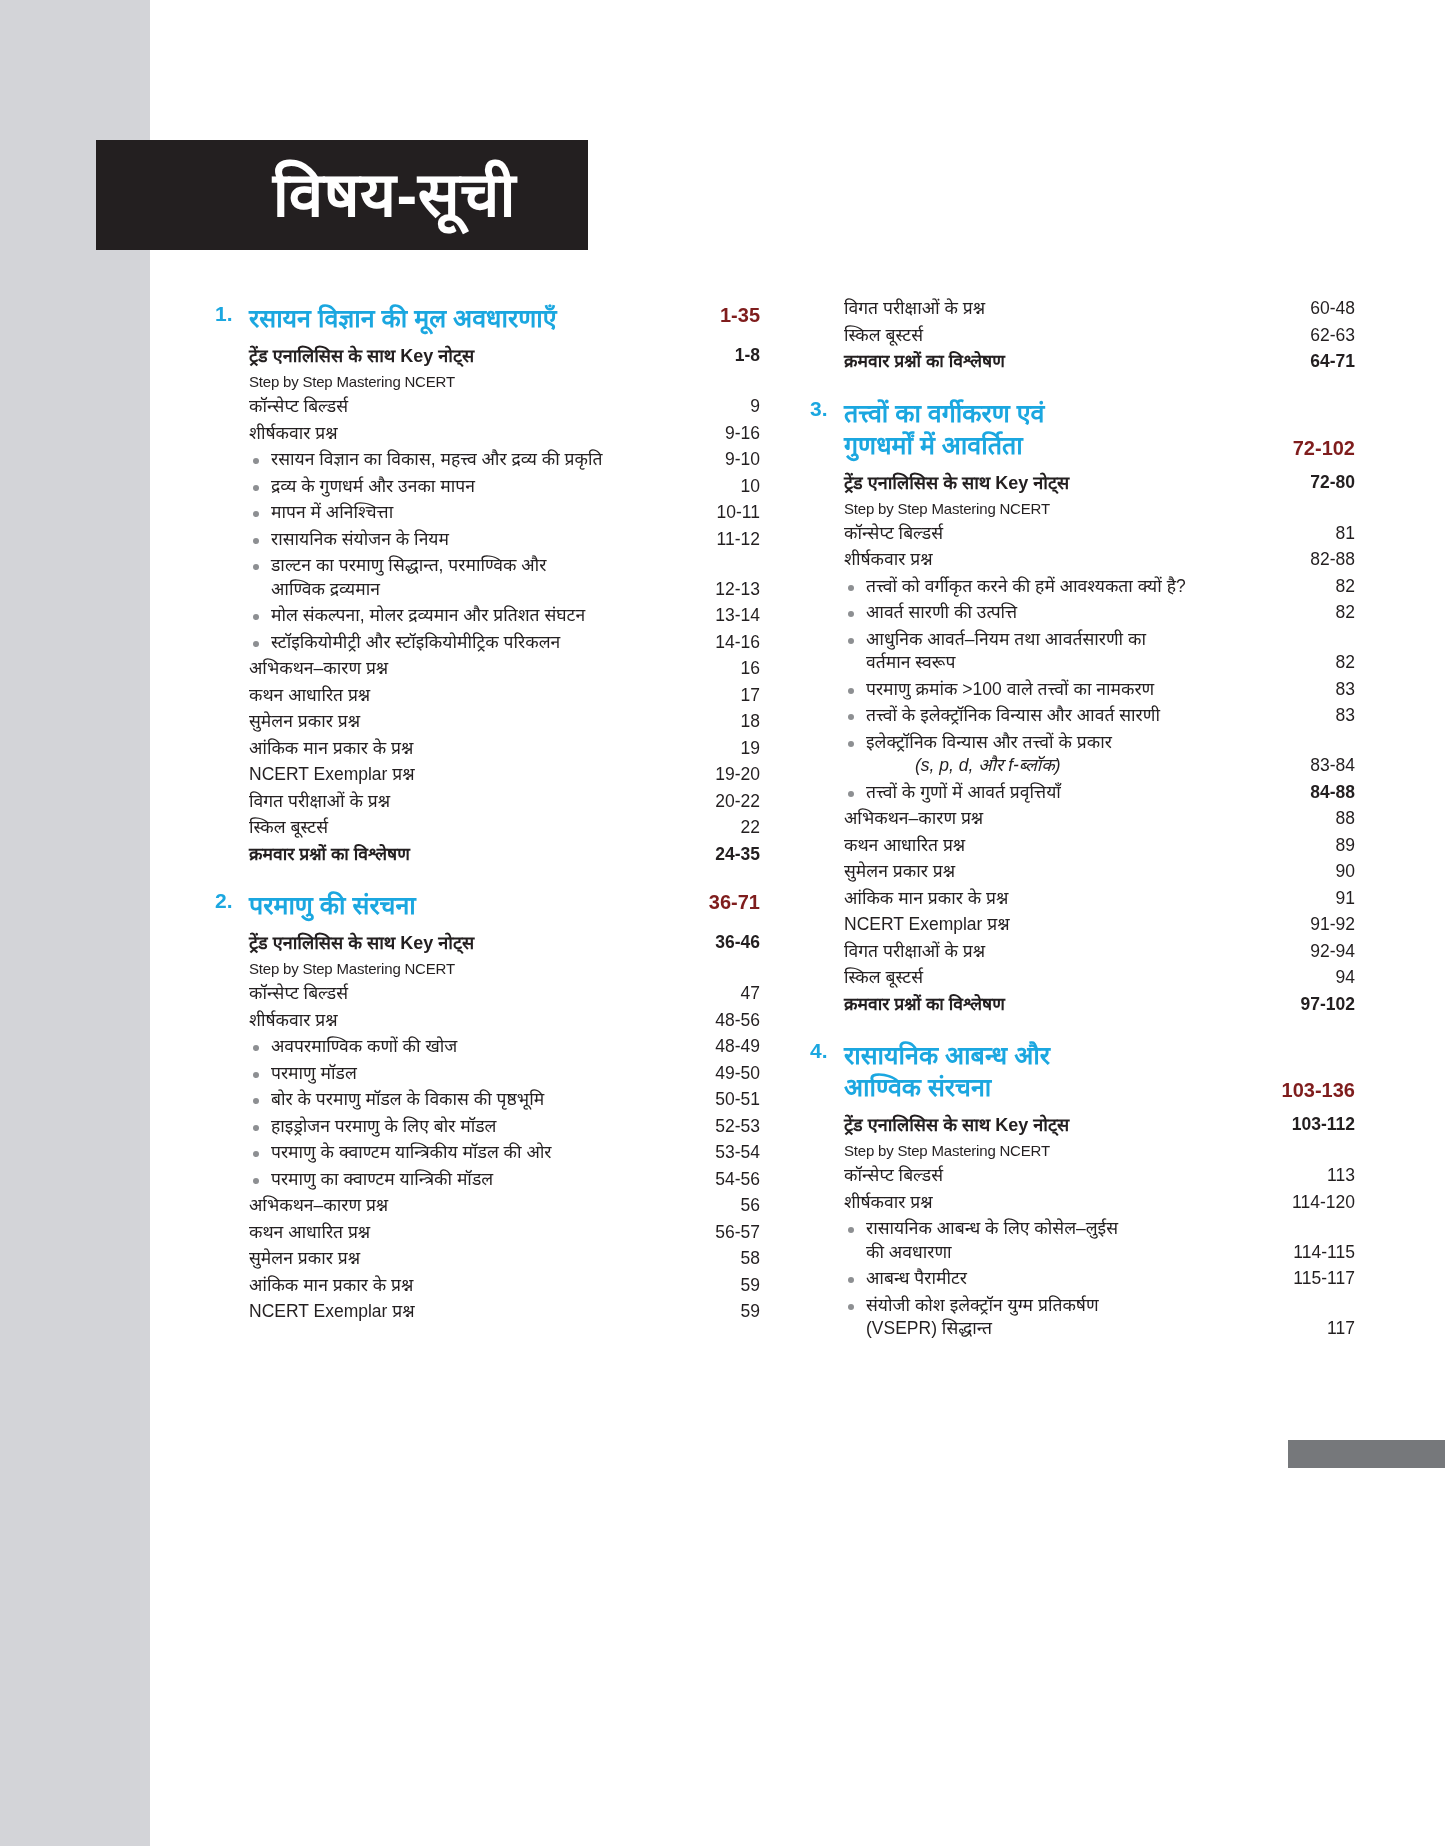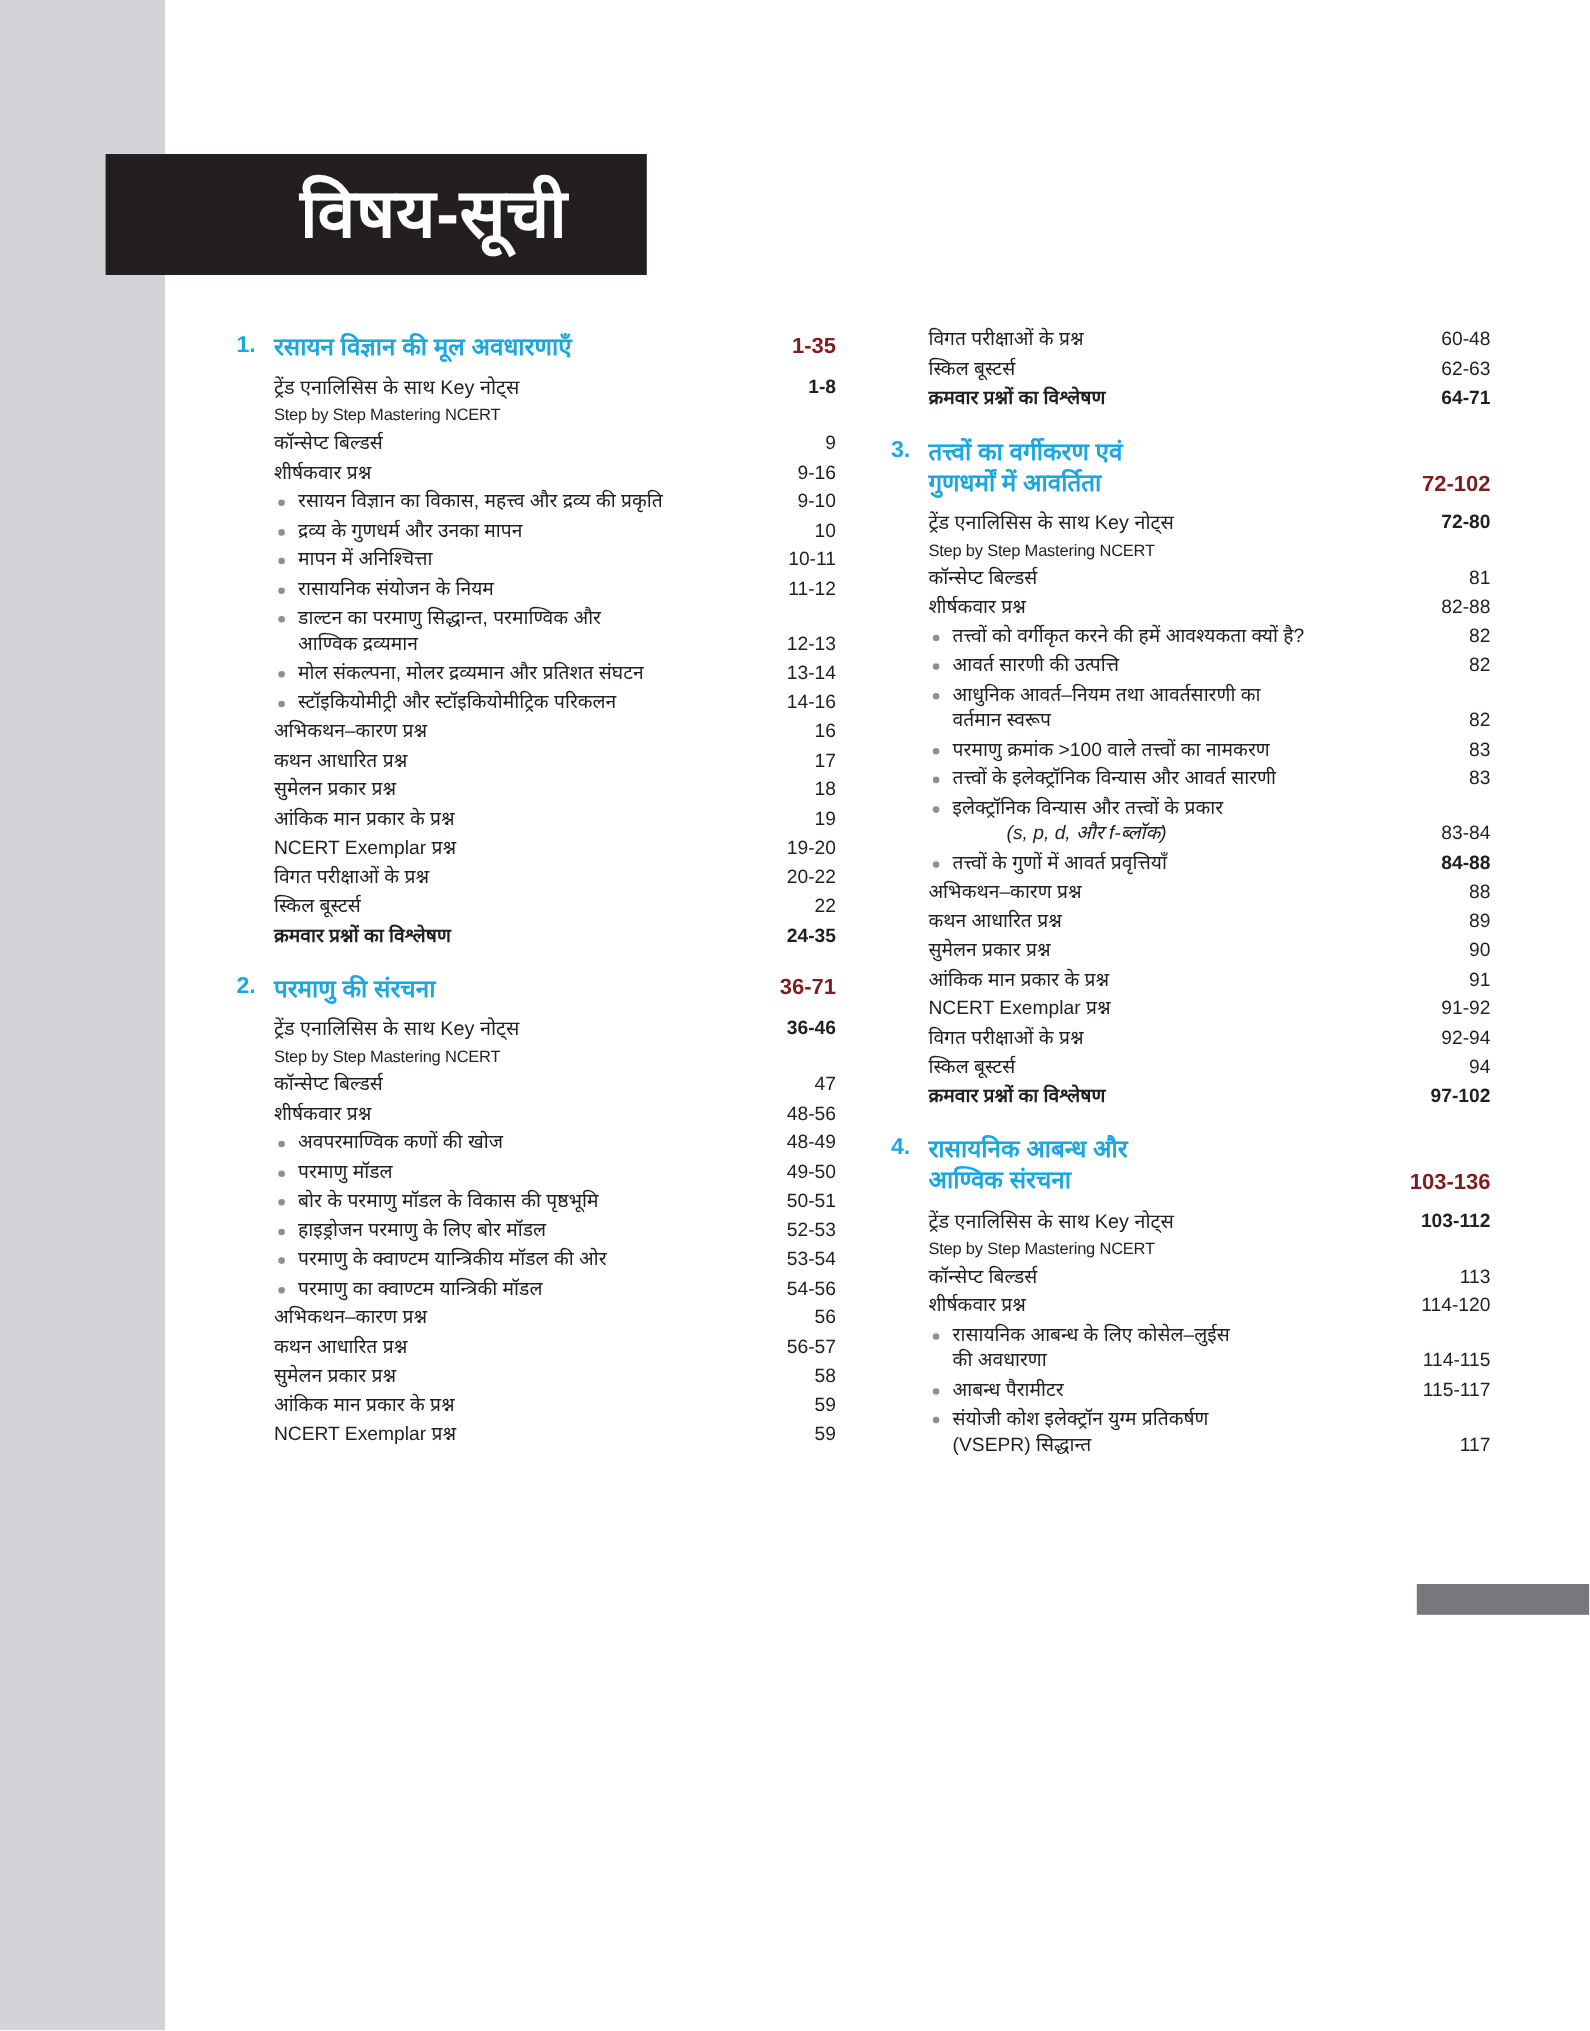--- a/index.html
+++ b/index.html
@@ -92,21 +92,21 @@
   }
   .chapter .ch-num {
     color: #1ba7e0;
     font-size: 21px;
     font-weight: bold;
     width: 34px;
     flex: 0 0 34px;
   }
   .chapter .ch-title {
     color: #1ba7e0;
-    font-size: 22px;
+    font-size: 25px;
     font-weight: bold;
     line-height: 1.28;
   }
   .chapter .ch-pg {
     color: #7f1d1d;
     font-size: 20px;
     font-weight: bold;
     text-align: right;
     flex: 0 0 auto;
     min-width: 62px;
@@ -126,21 +126,21 @@
     top: 7px;
     width: 6px;
     height: 6px;
     border-radius: 50%;
     background: #8d8f92;
   }
   .bullet .lbl { padding-right: 14px; }
 
   .bold { font-weight: bold; }
   .sbs  { font-weight: normal; font-size: 15px; letter-spacing: -0.2px; }
-  .keynote { font-weight: normal; font-size: 18px; }
+  .keynote { font-weight: bold; font-size: 18px; }
 
   .cont { margin-top: -3px; }
   .sp-top-lg { margin-top: 26px; }
 
   .ital { font-style: italic; margin-left: 35px; }
 
   
   .page-tab {
     position: absolute;
     right: 0;

